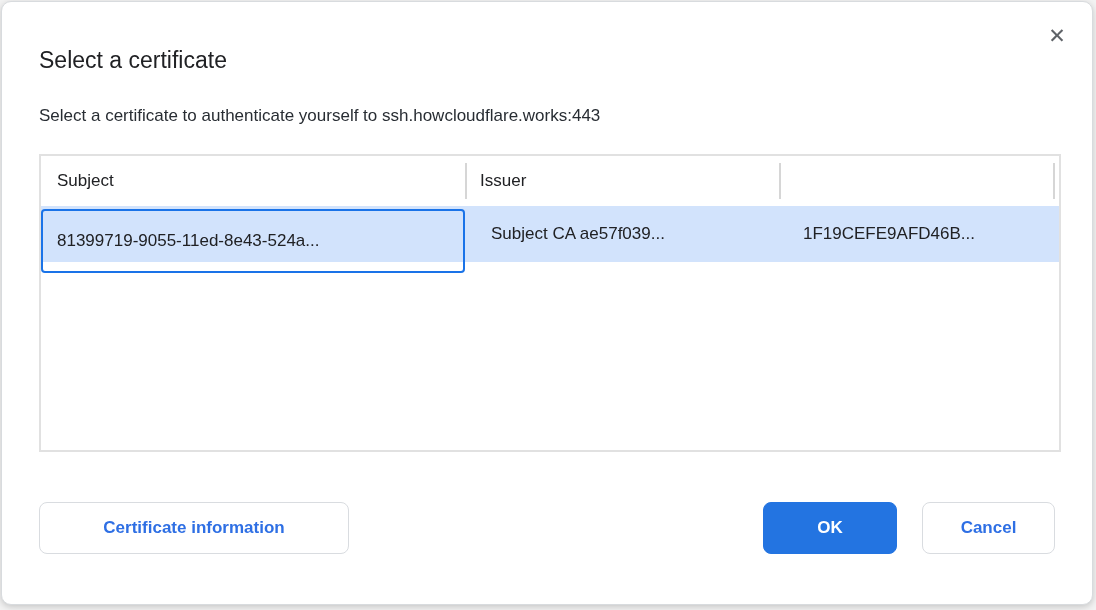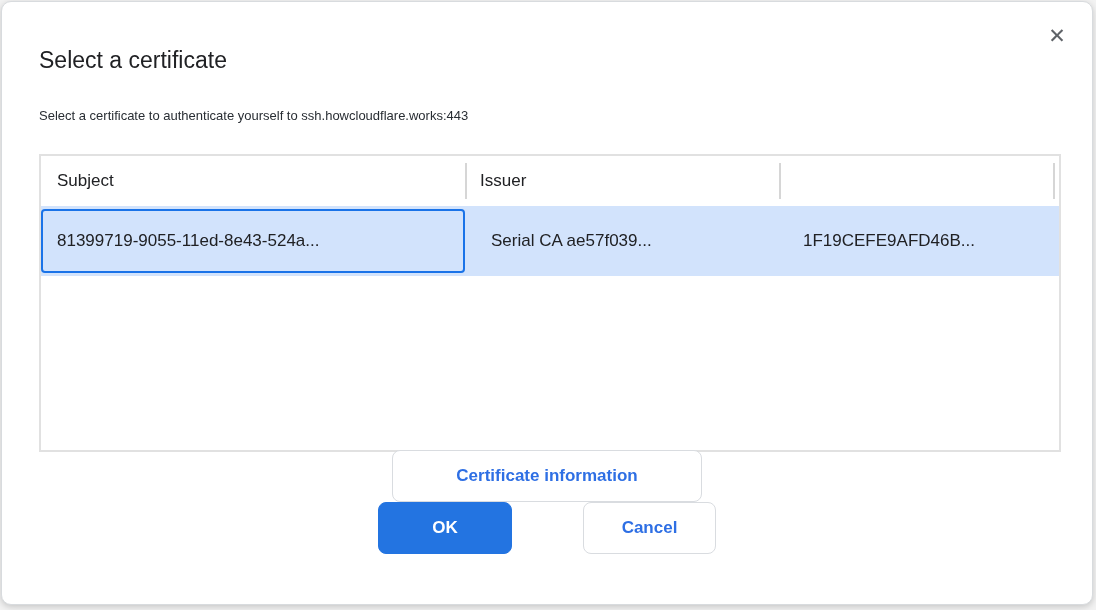--- a/index.html
+++ b/index.html
@@ -36,21 +36,21 @@
   }
   .title {
     margin: 42px 37px 12px;
     font-size: 23px;
     font-weight: 400;
     line-height: 32px;
     color: var(--text-primary, #202124);
   }
   .subtitle {
     margin: 28px 37px 0;
-    font-size: 13px;
+    font-size: 17px;
     font-weight: 400;
     line-height: 24px;
     color: var(--text-secondary, #282d33);
   }
   .table {
     position: relative;
     margin: 26px 37px 0;
     width: 1022px;
     height: 298px;
     border: 2px solid var(--table-border, #e1e1e1);
@@ -76,21 +76,21 @@
     width: 2px;
     height: 36px;
     background: var(--header-divider, #d6d6d6);
   }
   .col-divider.d1 { left: 424px; }
   .col-divider.d2 { left: 738px; }
   .col-divider.d3 { right: 4px; }
   .row {
     position: absolute;
     top: 50px; left: 0; right: 0;
-    height: 70px;
+    height: 56px;
     background: var(--selected-row-bg, #d2e3fc);
     display: flex;
     cursor: pointer;
   }
   .cell {
     display: flex;
     align-items: center;
     font-size: 17px;
     color: var(--text-primary, #26292e);
     white-space: nowrap;
@@ -106,21 +106,20 @@
   }
   .cell-issuer { width: 314px; padding-left: 26px; }
   .cell-serial { flex: 1; padding-left: 24px; }
   .footer {
     position: absolute;
     left: 37px; right: 37px;
     bottom: 50px;
     display: flex;
     justify-content: space-between;
     align-items: center;
-    flex-direction: column;
   }
   .btn {
     height: 52px;
     border-radius: 8px;
     font-family: inherit;
     font-size: 17px;
     font-weight: bold;
     cursor: pointer;
     padding: 0 24px;
   }
@@ -129,21 +128,21 @@
     border: 1px solid var(--button-border, #d9dce0);
     color: var(--secondary-button-text, #2e6fe4);
   }
   .btn.primary {
     background: var(--primary-button-bg, #2374e1);
     border: 1px solid var(--primary-button-bg, #2374e1);
     color: var(--primary-button-text, #ffffff);
   }
   .btn-info   { min-width: 310px; }
   .btn-ok     { min-width: 134px; }
-  .btn-cancel { min-width: 133px; margin-left: 46px; }
+  .btn-cancel { min-width: 133px; }
   .btn-group { display: flex; gap: 25px; }
 </style>
 </head>
 <body>
 
 <div class="dialog">
 
   <button class="close-btn">
     <span>✕</span>
   </button>
@@ -155,21 +154,21 @@
   <div class="table">
     <div class="thead">
       <div class="th th-subject">Subject</div>
       <div class="th th-issuer">Issuer</div>
       <div class="col-divider d1"></div>
       <div class="col-divider d2"></div>
       <div class="col-divider d3"></div>
     </div>
     <div class="row">
       <div class="cell cell-subject">81399719-9055-11ed-8e43-524a...</div>
-      <div class="cell cell-issuer">Serial CA ae57f039...</div>
+      <div class="cell cell-issuer">Subject CA ae57f039...</div>
       <div class="cell cell-serial">1F19CEFE9AFD46B...</div>
     </div>
   </div>
 
   <div class="footer">
     <button class="btn secondary btn-info">Certificate information</button>
     <div class="btn-group">
       <button class="btn primary btn-ok">OK</button>
       <button class="btn secondary btn-cancel">Cancel</button>
     </div>

